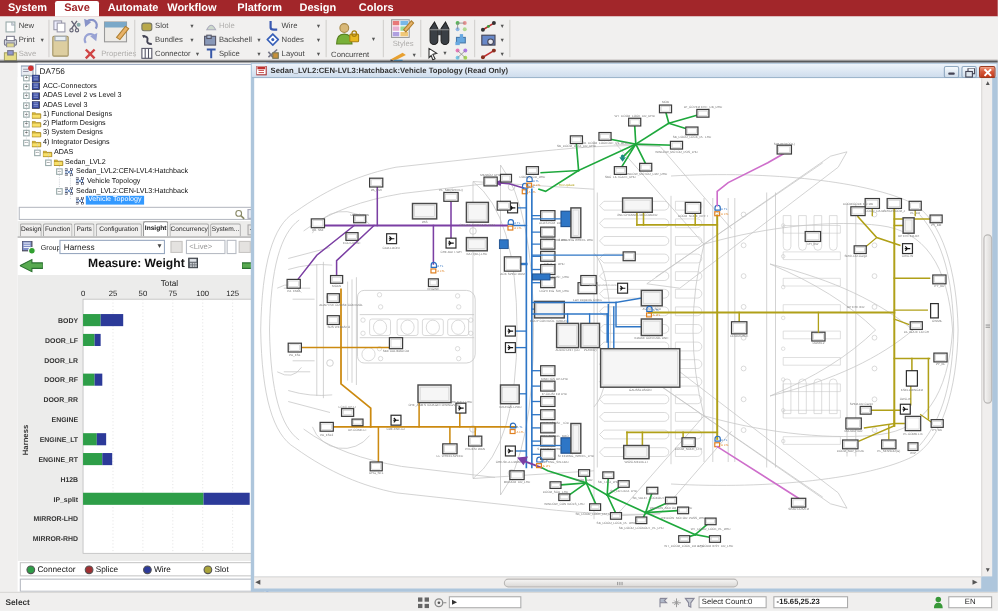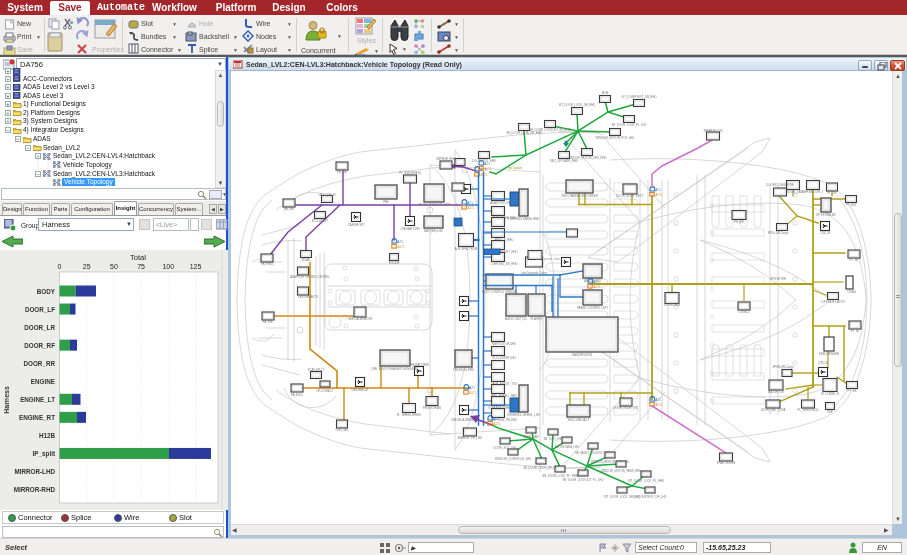--- a/index.html
+++ b/index.html
@@ -4,38 +4,38 @@
 html,body{width:907px;height:555px;overflow:hidden;background:#f0efee;font-family:"Liberation Sans",sans-serif;}
 .abs{position:absolute;}
 #menubar{position:absolute;left:0;top:0;width:907px;height:15px;background:#a2262a;}
 .mtab{position:absolute;top:1px;height:14px;line-height:14px;color:#fff;font-size:10px;font-weight:bold;padding:0 7px;}
 .mtab.act{background:#fff;color:#a2262a;border-radius:2px 2px 0 0;}
 #ribbon{position:absolute;left:0;top:15px;width:907px;height:40px;background:#f1f0ef;border-bottom:1px solid #c8c6c4;}
 #dark1{position:absolute;left:0;top:55px;width:907px;height:2px;background:#58595b;}
 .rsep{position:absolute;top:3px;width:1px;height:34px;background:#d2d0ce;}
 .rlab{position:absolute;font-size:7px;color:#444;white-space:nowrap;}
 .rlab.dis{color:#b0aeac;}
-#leftpanel{position:absolute;left:0;top:57px;width:228px;height:481px;background:#ffffff;border-right:2px solid #1d4ed8;}
-#statusbar{position:absolute;left:0;top:538px;width:907px;height:17px;background:#f0efee;border-top:1px solid #d8d6d4;font-style:italic;}
+#leftpanel{position:absolute;left:16px;top:57px;width:228px;height:481px;background:#ffffff;border-right:2px solid #1d4ed8;}
+#statusbar{position:absolute;left:0;top:538px;width:907px;height:17px;background:#f0efee;border-top:1px solid #d8d6d4;}
 .sbox{position:absolute;top:3px;height:11px;background:#fff;border:1px solid #aaa;font-size:7px;color:#222;line-height:10px;padding-left:2px;}
 #mdi{position:absolute;left:228px;top:57px;width:679px;height:481px;background:#aec6dc;}
 #mdititle{position:absolute;left:1px;top:1px;width:677px;height:13px;background:linear-gradient(#eef4fb,#cfdded);border-bottom:1px solid #9eb6cc;font-size:7px;font-weight:bold;color:#333;}
 .wbtn{position:absolute;top:1.5px;width:14px;height:11px;border:1px solid #8fa8c0;border-radius:2px;background:linear-gradient(#f6fafd,#cfdcea);}
 .wbtn.close{background:linear-gradient(#f29b7e,#d6583a 45%,#c23a1c);border-color:#9c3b20;}
 .vsb{position:absolute;left:664px;top:14px;width:10px;height:453px;background:#f0eeed;border-left:1px solid #dcdad8;}
 .hsb{position:absolute;left:3px;top:467px;width:661px;height:11px;background:#f0eeed;border-top:1px solid #dcdad8;}
 .thumb{background:linear-gradient(90deg,#f5f4f3,#dddbd9);border:1px solid #b9b7b5;border-radius:4px;}
 .sarrow{color:#555;font-size:6px;line-height:9px;text-align:center;}
 svg text{font-family:"Liberation Sans",sans-serif;}
 </style></head><body>
 
 <div id="menubar">
     <div class="mtab" style="left:3px;width:44px;text-align:center;padding:0;">System</div>
     <div class="mtab act" style="left:50px;width:40px;text-align:center;padding:0;">Save</div>
-    <div class="mtab" style="left:93px;width:56px;text-align:center;padding:0;font-family:Liberation Mono, monospace;">Automate</div>
+    <div class="mtab" style="left:93px;width:56px;text-align:center;padding:0;">Automate</div>
     <div class="mtab" style="left:152px;width:56px;text-align:left;padding:0;">Workflow</div>
     <div class="mtab" style="left:211px;width:50px;text-align:center;padding:0;">Platform</div>
     <div class="mtab" style="left:264px;width:50px;text-align:center;padding:0;">Design</div>
     <div class="mtab" style="left:317px;width:50px;text-align:center;padding:0;">Colors</div>
   </div>
 <div id="ribbon">
     <svg class="abs" style="left:4px;top:4px" width="12" height="11">
       <rect x="1.5" y="1" width="8" height="9" fill="#fdfdfd" stroke="#9aa"></rect>
       <path d="M6.5 1 l3 3 h-3 z" fill="#ccd" stroke="#9aa" stroke-width="0.5"></path>
     </svg>
@@ -358,20 +358,30 @@
     <svg class="abs" style="left:216px;top:162px" width="12" height="11">
       <rect x="0" y="0" width="11" height="10" fill="#c8d8ec" stroke="#88a"></rect>
       <path d="M0 3 h11 M4 0 v10 M7.5 0 v10" stroke="#88a" stroke-width="0.7"></path>
     </svg>
     <svg class="abs" style="left:2px;top:178px" width="21" height="13">
       <path d="M21 6.5 L10 1 V4 H0 V9 H10 V12 Z" fill="#58aa50" stroke="#2a7030" transform="translate(21,0) scale(-1,1)"></path>
     </svg>
     <svg class="abs" style="left:204px;top:178px" width="21" height="13">
       <path d="M21 6.5 L10 1 V4 H0 V9 H10 V12 Z" fill="#58aa50" stroke="#2a7030"></path>
     </svg>
+    <div class="abs" style="left:0;top:177px;width:228px;text-align:center;font-size:11px;font-weight:bold;color:#111;">Measure: Weight <svg width="9" height="10" style="vertical-align:-1px">
+        <rect x="0.5" y="0.5" width="8" height="9" fill="#6a6f75" stroke="#3a3f45"></rect>
+        <rect x="1.5" y="1.5" width="6" height="2.4" fill="#dfe3e8"></rect>
+        <rect x="1.8" y="5" width="1.6" height="1.4" fill="#cfd3d8"></rect>
+        <rect x="4.2" y="5" width="1.6" height="1.4" fill="#cfd3d8"></rect>
+        <rect x="6.4" y="5" width="1.4" height="1.4" fill="#cfd3d8"></rect>
+        <rect x="1.8" y="7.2" width="1.6" height="1.4" fill="#cfd3d8"></rect>
+        <rect x="4.2" y="7.2" width="1.6" height="1.4" fill="#cfd3d8"></rect>
+        <rect x="6.4" y="7.2" width="1.4" height="1.4" fill="#cfd3d8"></rect>
+      </svg></div>
     <svg class="abs" style="left:0;top:193px" width="228" height="260" viewBox="0 0 228 260">
       <rect x="0" y="0" width="228" height="260" fill="#ececeb"></rect>
       <rect x="59.5" y="22.0" width="158.5" height="231.0" fill="#ffffff" stroke="#bbb" stroke-width="0.7"></rect>
       <text x="138" y="10" font-size="7.5" text-anchor="middle" fill="#222">Total</text>
       <text x="59.5" y="19" font-size="7" text-anchor="middle" fill="#222">0</text>
       <text x="86.7" y="19" font-size="7" text-anchor="middle" fill="#222">25</text>
       <line x1="86.7" y1="22.0" x2="86.7" y2="253.0" stroke="#d8d8d8" stroke-width="0.6" stroke-dasharray="1,2"></line>
       <text x="113.9" y="19" font-size="7" text-anchor="middle" fill="#222">50</text>
       <line x1="113.9" y1="22.0" x2="113.9" y2="253.0" stroke="#d8d8d8" stroke-width="0.6" stroke-dasharray="1,2"></line>
       <text x="141.1" y="19" font-size="7" text-anchor="middle" fill="#222">75</text>

